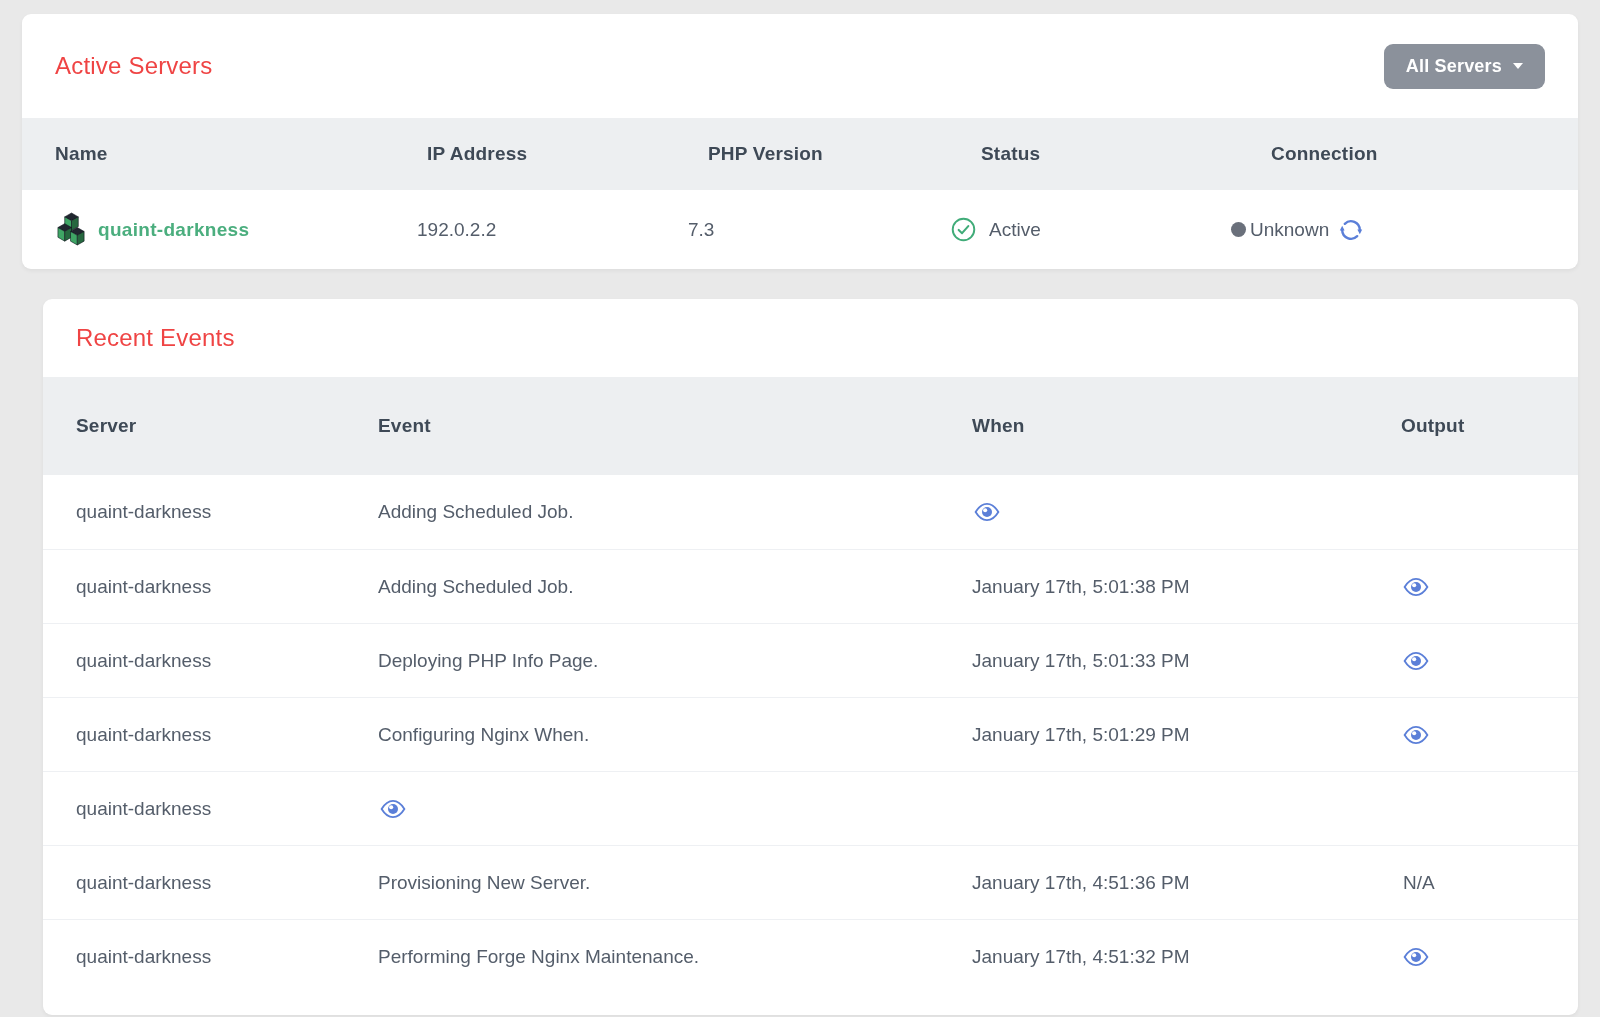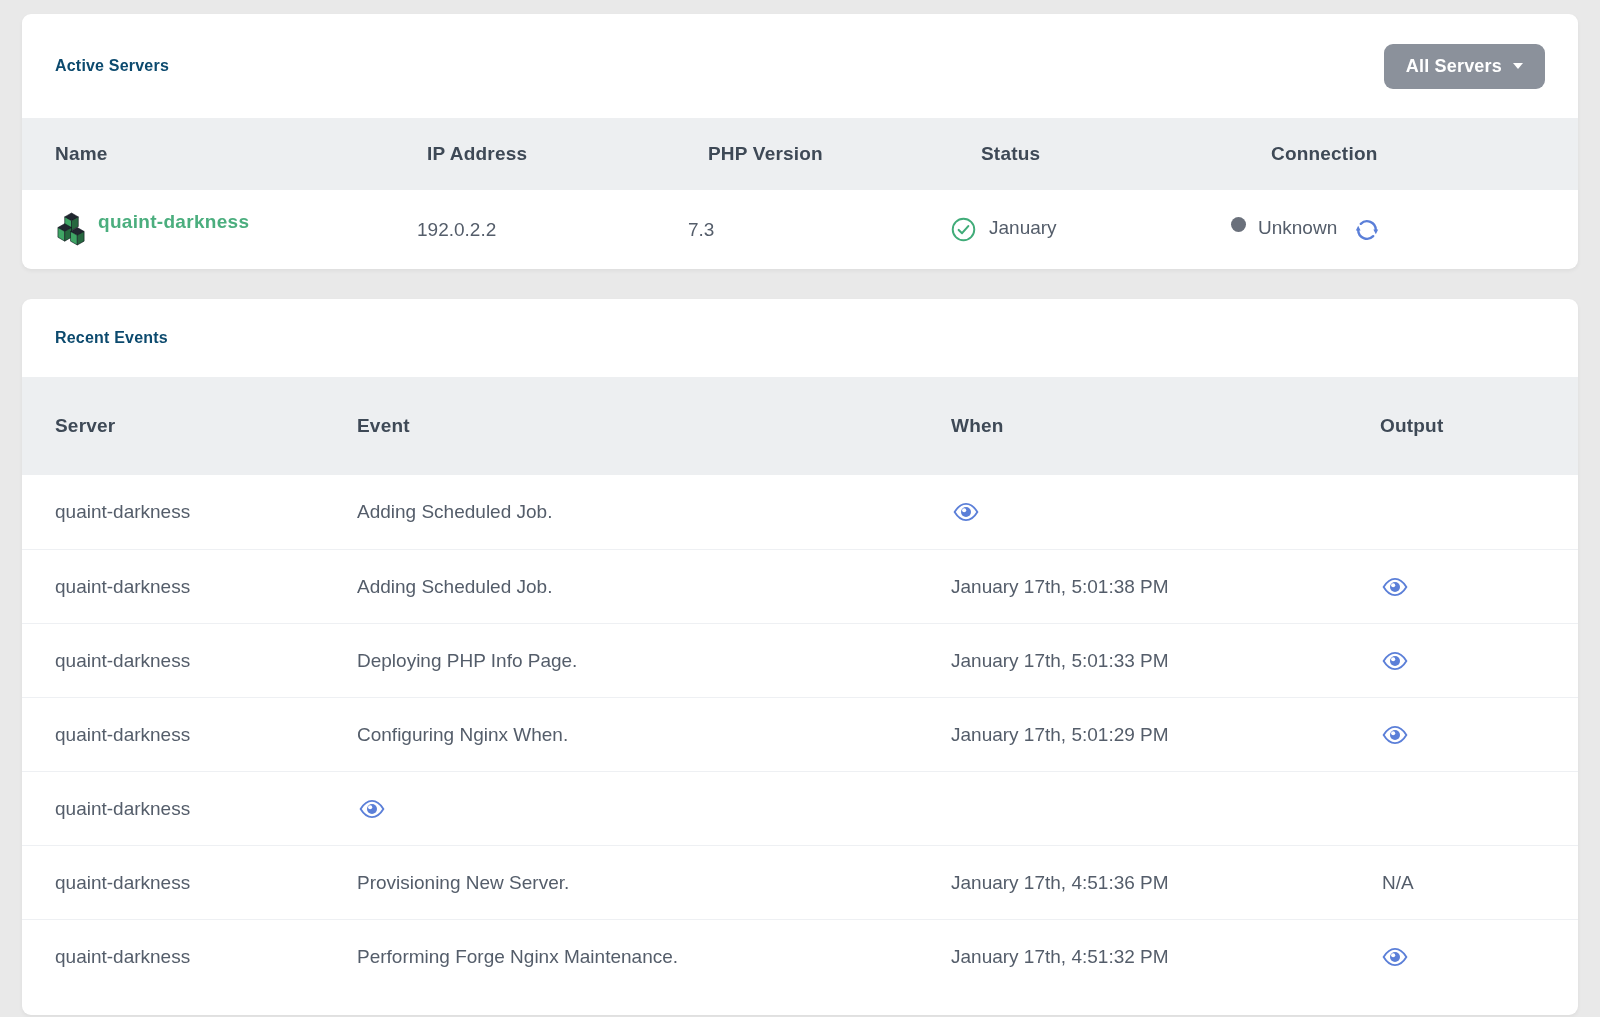--- a/index.html
+++ b/index.html
@@ -9,35 +9,35 @@
     font-family: "Liberation Sans", "DejaVu Sans", sans-serif;
     color: #545d6a;
   }
   .page { padding: 14px 22px 0 22px; }
   .card {
     background: #ffffff;
     border-radius: 9px;
     box-shadow: 0 2px 4px rgba(0,0,0,0.05);
     overflow: hidden;
   }
-  .card + .card { margin-top: 30px; }
+  .card + .card { margin-top: 30px; margin-left: 21px; }
 
   
   .card-head {
     display: flex;
     align-items: center;
     justify-content: space-between;
     padding: 0 33px;
   }
   .card-head.servers { height: 104px; }
   .card-head.events  { height: 78px; }
   .card-title {
-    font-size: 16px;
-    font-weight: 700;
-    color: #0c4a6e;
+    font-size: 24px;
+    font-weight: 400;
+    color: #ef4444;
     letter-spacing: 0.2px;
   }
   .filter-btn {
     display: inline-flex;
     align-items: center;
     gap: 11px;
     background: #8b919b;
     color: #ffffff;
     border: none;
     border-radius: 9px;
@@ -77,39 +77,39 @@
     display: grid;
     align-items: center;
     padding: 0 33px;
     font-size: 19px;
     color: #545d6a;
   }
   .trow.grid-servers { height: 79px; }
   .erow { height: 74px; }
   .events-body .erow + .erow { border-top: 1px solid #eef0f3; }
 
-  .cell { display: flex; align-items: flex-start; }
+  .cell { display: flex; align-items: center; }
 
   
   .server-cell { gap: 10px; }
   .server-link {
     color: #4bae7e;
     font-weight: 700;
     text-decoration: none;
     letter-spacing: 0.3px;
     cursor: pointer;
   }
   .cube-icon { width: 33px; height: 37px; flex: 0 0 auto; }
 
   
   .status-cell { gap: 13px; }
   .check-icon { width: 25px; height: 25px; }
 
   
-  .conn-cell { gap: 12px; }
+  .conn-cell { gap: 4px; }
   .conn-dot {
     width: 15px; height: 15px;
     border-radius: 50%;
     background: #6a707b;
     display: inline-block;
   }
   .refresh-btn {
     width: 26px; height: 26px;
     margin-left: 5px;
     cursor: pointer;
@@ -167,21 +167,21 @@
             </svg>
             <a class="server-link">quaint-darkness</a>
           </div>
           <div class="cell">192.0.2.2</div>
           <div class="cell">7.3</div>
           <div class="cell status-cell">
             <svg class="check-icon" viewBox="0 0 26 26">
               <circle cx="13" cy="13" r="11.2" fill="none" stroke="#41ac79" stroke-width="2"></circle>
               <path d="M8 13.5 L11.5 16.8 L18 9.5" fill="none" stroke="#41ac79" stroke-width="2.2" stroke-linecap="round" stroke-linejoin="round"></path>
             </svg>
-            <span>January</span>
+            <span>Active</span>
           </div>
           <div class="cell conn-cell">
             <span class="conn-dot"></span>
             <span>Unknown</span>
             <span class="refresh-btn">
               <svg viewBox="0 0 26 26">
                 <g stroke="#5b7fd8" stroke-width="2.4" fill="none" stroke-linecap="round">
                   <path d="M6.8 6.8 A 8.8 8.8 0 0 1 21.8 13"></path>
                   <path d="M19.2 19.2 A 8.8 8.8 0 0 1 4.2 13"></path>
                 </g>

